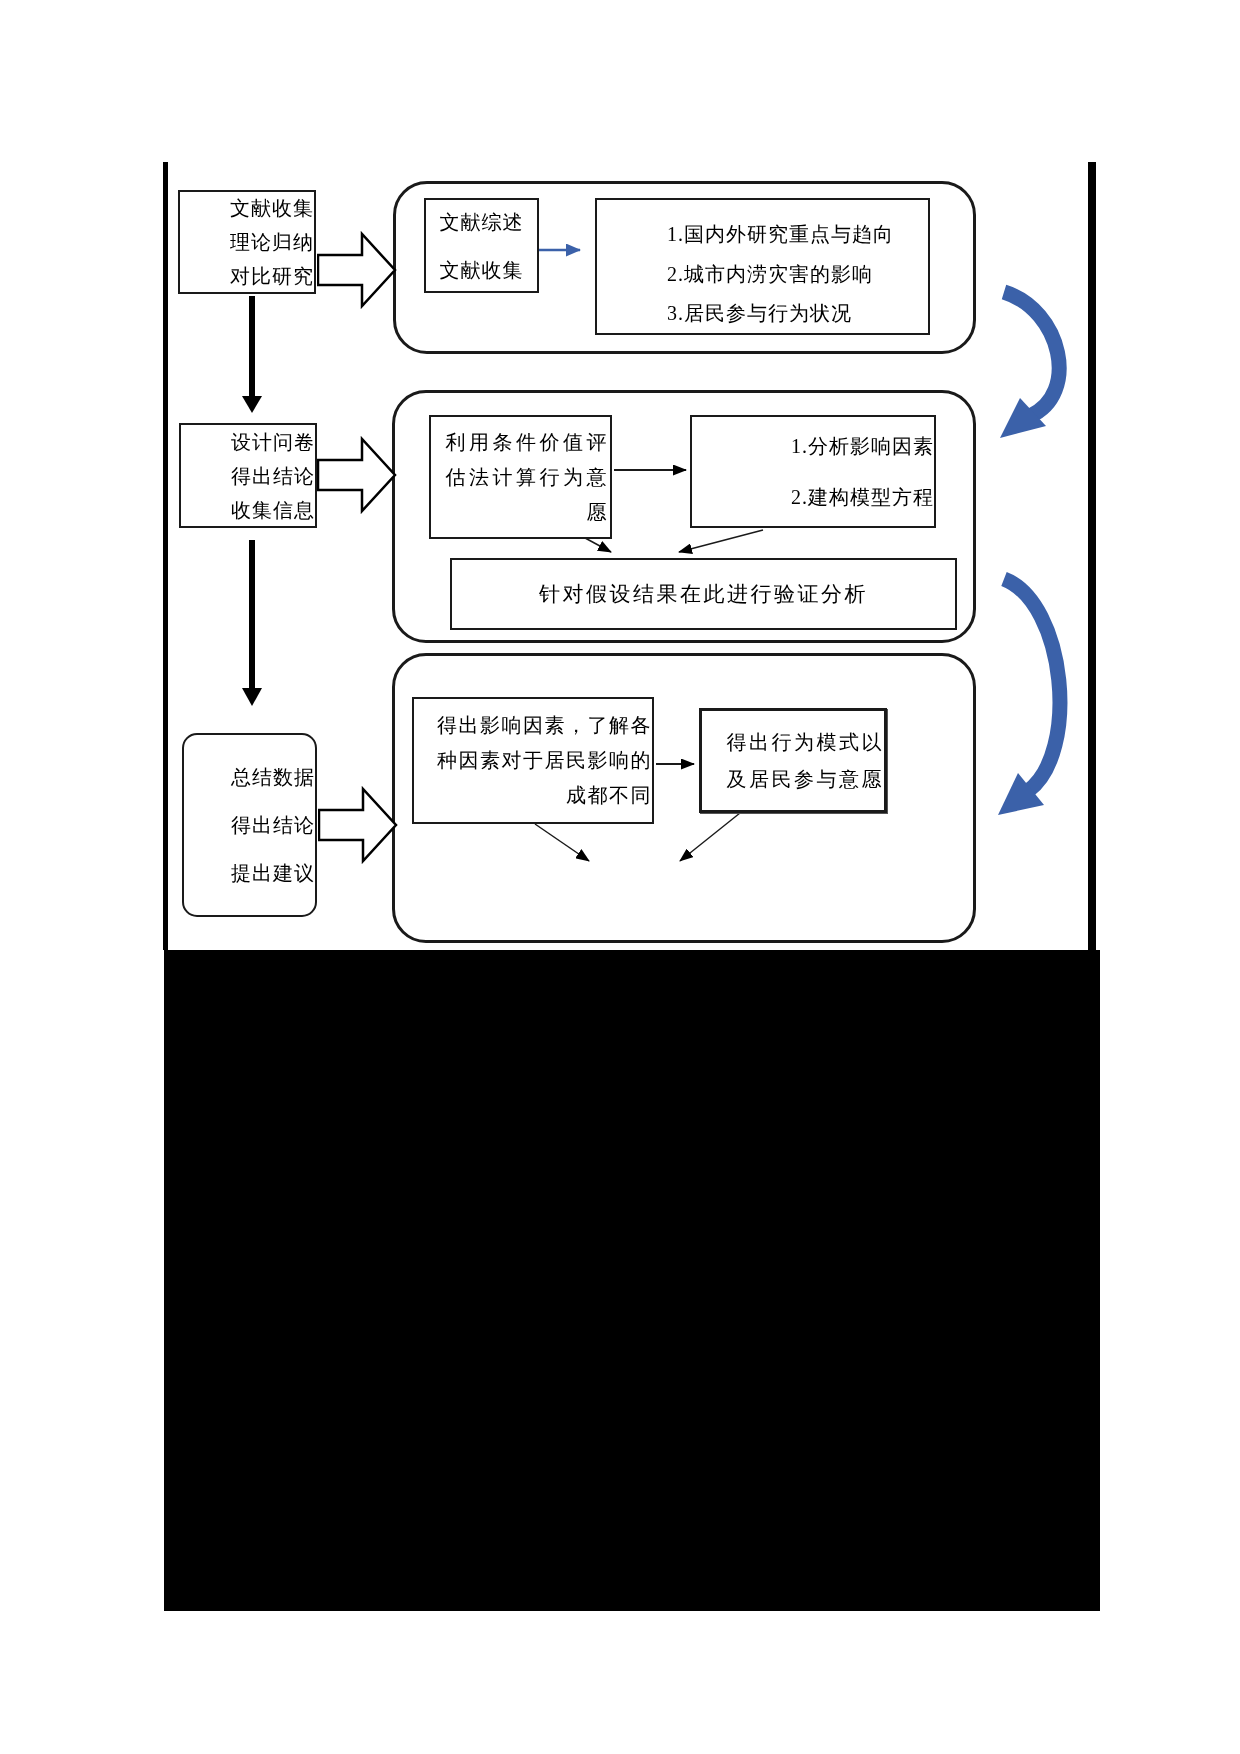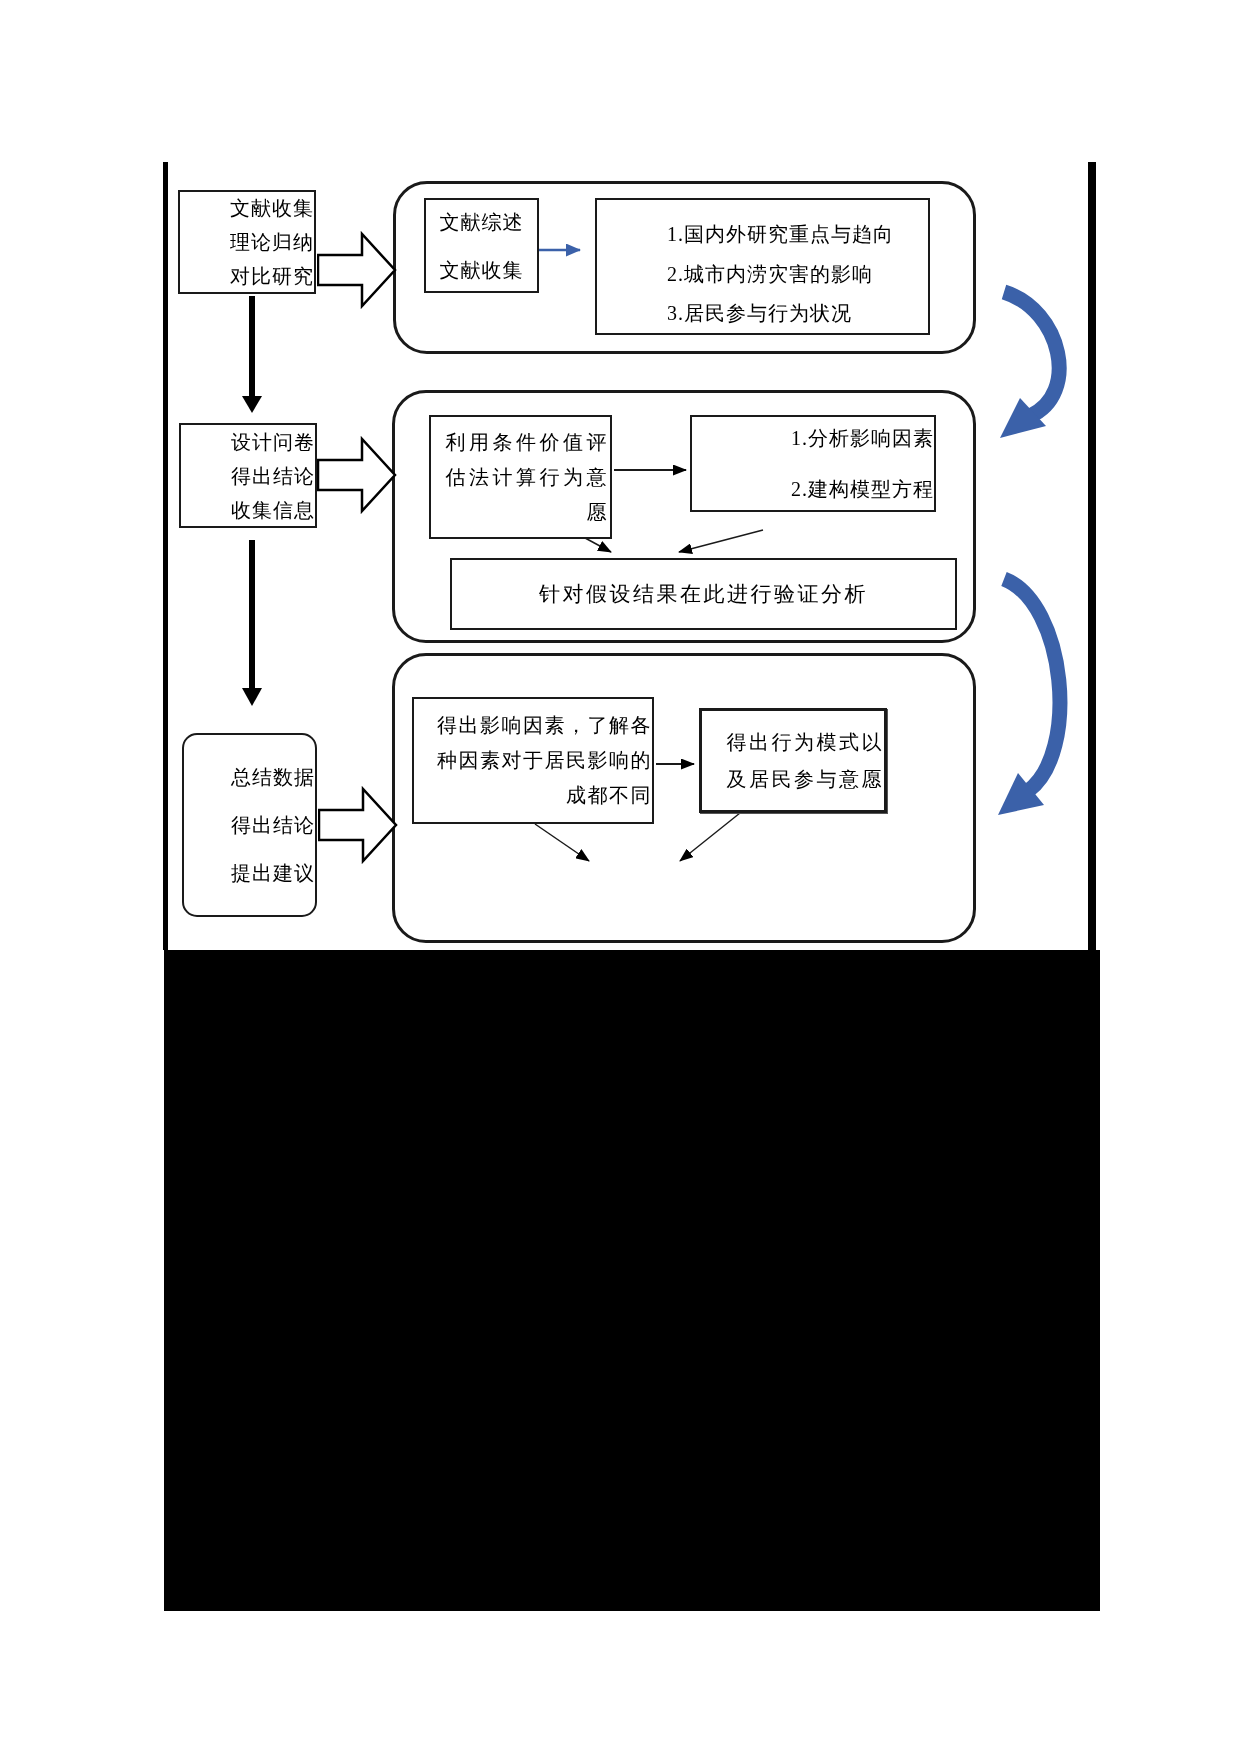--- a/index.html
+++ b/index.html
@@ -117,21 +117,21 @@
   <svg class="arrow-svg" style="left:317px;top:430px;" width="80" height="90" viewBox="0 0 80 90">
     <polygon points="1,30 45,30 45,9 78,45 45,81 45,60 1,60" fill="#fff" stroke="#000" stroke-width="2.5"></polygon>
   </svg>
 
   <div class="box cvm" style="left:429px;top:415px;width:183px;height:124px;">
     <div>利用条件价值评</div>
     <div>估法计算行为意</div>
     <div>愿</div>
   </div>
 
-  <div class="box factors" style="left:690px;top:415px;width:246px;height:97px;gap:15px;">
+  <div class="box factors" style="left:690px;top:415px;width:246px;height:113px;gap:15px;">
     <div>1.分析影响因素</div>
     <div>2.建构模型方程</div>
   </div>
 
   <div class="box wide-label" style="left:450px;top:558px;width:507px;height:72px;">
     <div>针对假设结果在此进行验证分析</div>
   </div>
 
   <div class="rrect" style="left:392px;top:653px;width:578px;height:284px;"></div>
 

